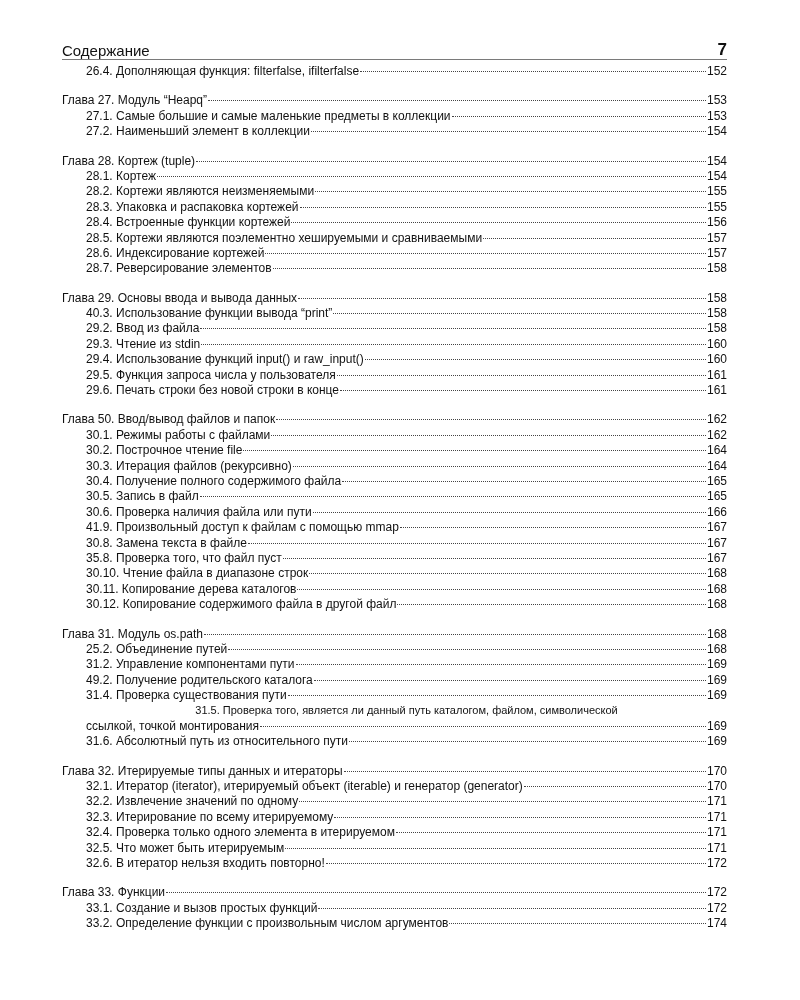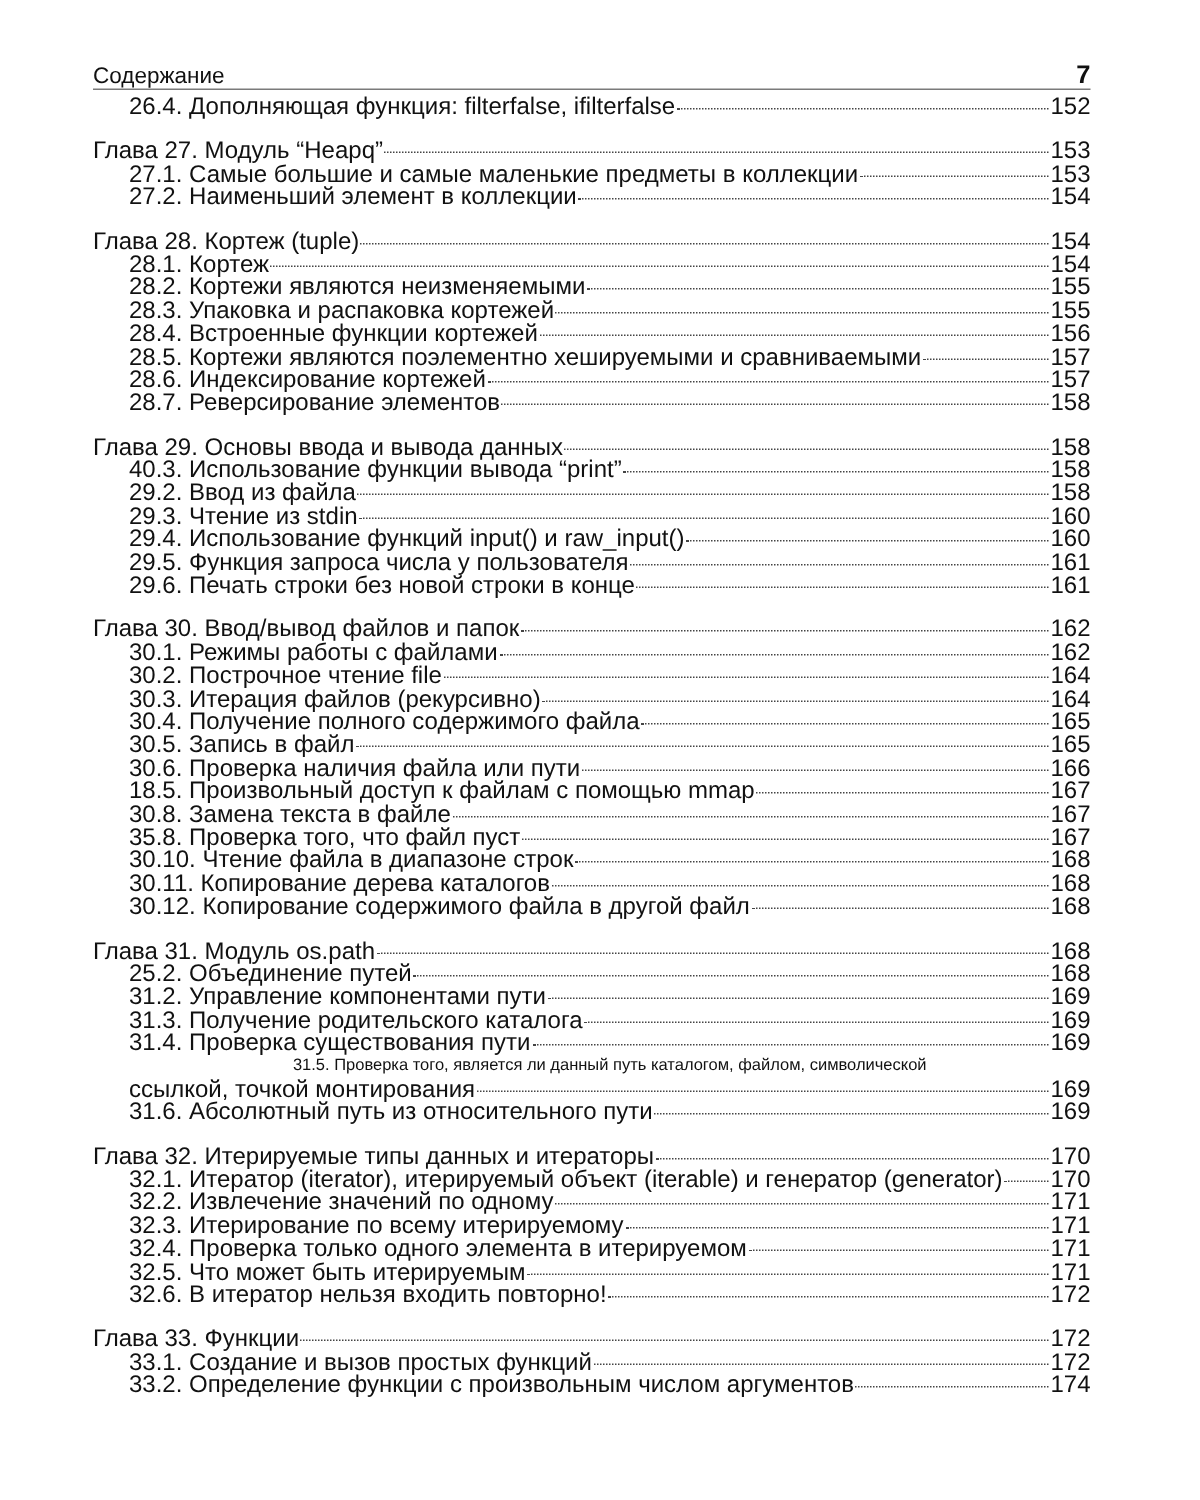--- a/index.html
+++ b/index.html
@@ -10,21 +10,21 @@
   .page { position: absolute; left: 62px; top: 40px; width: 665px; }
   .header {
     display: flex; justify-content: space-between; align-items: flex-end;
     border-bottom: 1.5px solid #7a7a7a; padding-bottom: 1px; height: 18px;
   }
   .header-title { font-size: 15px; line-height: 14px; }
   .header-page { font-size: 17px; font-weight: bold; line-height: 16px; }
   .toc { margin-top: 4px; }
   .chapter { margin-bottom: 14px; }
   .row {
-    display: flex; align-items: baseline; font-size: 16px; line-height: 15.4px;
+    display: flex; align-items: baseline; font-size: 12px; line-height: 15.4px;
     white-space: nowrap; height: 15.4px;
   }
   .row.sub { padding-left: 24px; }
   .row .title { flex: 0 0 auto; }
   .row .dots {
     flex: 1 1 auto; overflow: hidden; margin: 0 1px;
     border-bottom: 1px dotted #444; height: 0; position: relative; top: -3px;
   }
   .row .page-num { flex: 0 0 auto; text-align: center; }
   .wrap-line { font-size: 11px; line-height: 15.4px; padding-left: 24px; height: 15.4px; white-space: nowrap; text-align: center; }
@@ -136,21 +136,21 @@
           <span class="page-num">161</span>
         </div>
         <div class="row sub">
           <span class="title">29.6. Печать строки без новой строки в конце</span>
           <span class="dots"></span>
           <span class="page-num">161</span>
         </div>
       </div>
       <div class="chapter">
         <div class="row chap">
-          <span class="title">Глава 30. Ввод/вывод файлов и папок</span>
+          <span class="title">Глава 50. Ввод/вывод файлов и папок</span>
           <span class="dots"></span>
           <span class="page-num">162</span>
         </div>
         <div class="row sub">
           <span class="title">30.1. Режимы работы с файлами</span>
           <span class="dots"></span>
           <span class="page-num">162</span>
         </div>
         <div class="row sub">
           <span class="title">30.2. Построчное чтение file</span>
@@ -171,21 +171,21 @@
           <span class="title">30.5. Запись в файл</span>
           <span class="dots"></span>
           <span class="page-num">165</span>
         </div>
         <div class="row sub">
           <span class="title">30.6. Проверка наличия файла или пути</span>
           <span class="dots"></span>
           <span class="page-num">166</span>
         </div>
         <div class="row sub">
-          <span class="title">18.5. Произвольный доступ к файлам с помощью mmap</span>
+          <span class="title">41.9. Произвольный доступ к файлам с помощью mmap</span>
           <span class="dots"></span>
           <span class="page-num">167</span>
         </div>
         <div class="row sub">
           <span class="title">30.8. Замена текста в файле</span>
           <span class="dots"></span>
           <span class="page-num">167</span>
         </div>
         <div class="row sub">
           <span class="title">35.8. Проверка того, что файл пуст</span>
@@ -218,21 +218,21 @@
           <span class="title">25.2. Объединение путей</span>
           <span class="dots"></span>
           <span class="page-num">168</span>
         </div>
         <div class="row sub">
           <span class="title">31.2. Управление компонентами пути</span>
           <span class="dots"></span>
           <span class="page-num">169</span>
         </div>
         <div class="row sub">
-          <span class="title">31.3. Получение родительского каталога</span>
+          <span class="title">49.2. Получение родительского каталога</span>
           <span class="dots"></span>
           <span class="page-num">169</span>
         </div>
         <div class="row sub">
           <span class="title">31.4. Проверка существования пути</span>
           <span class="dots"></span>
           <span class="page-num">169</span>
         </div>
         <div class="wrap-line">31.5. Проверка того, является ли данный путь каталогом, файлом, символической</div>
         <div class="row sub">

